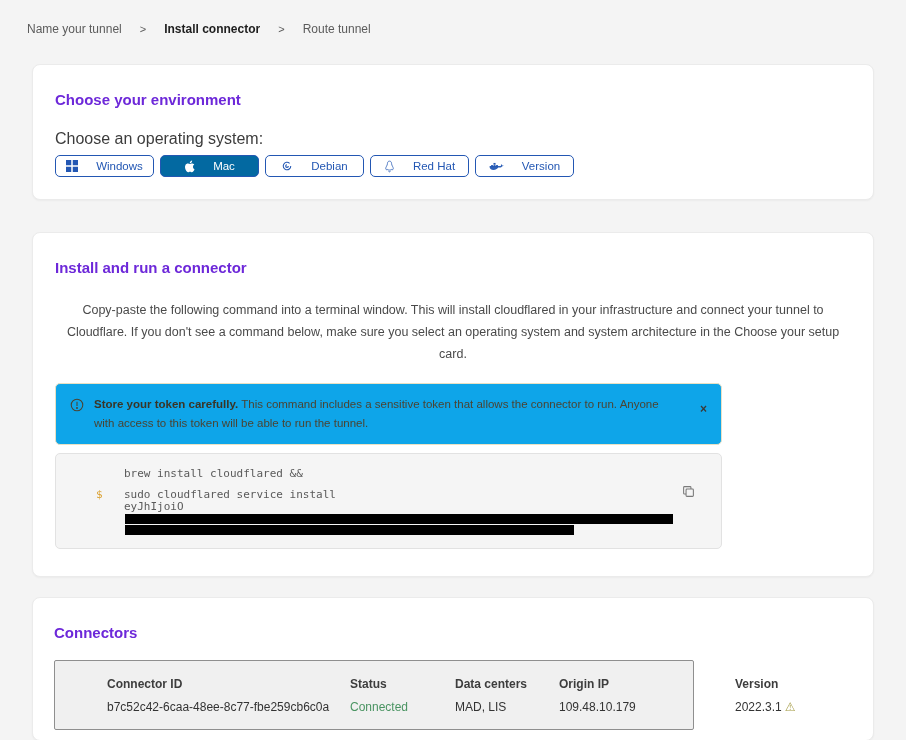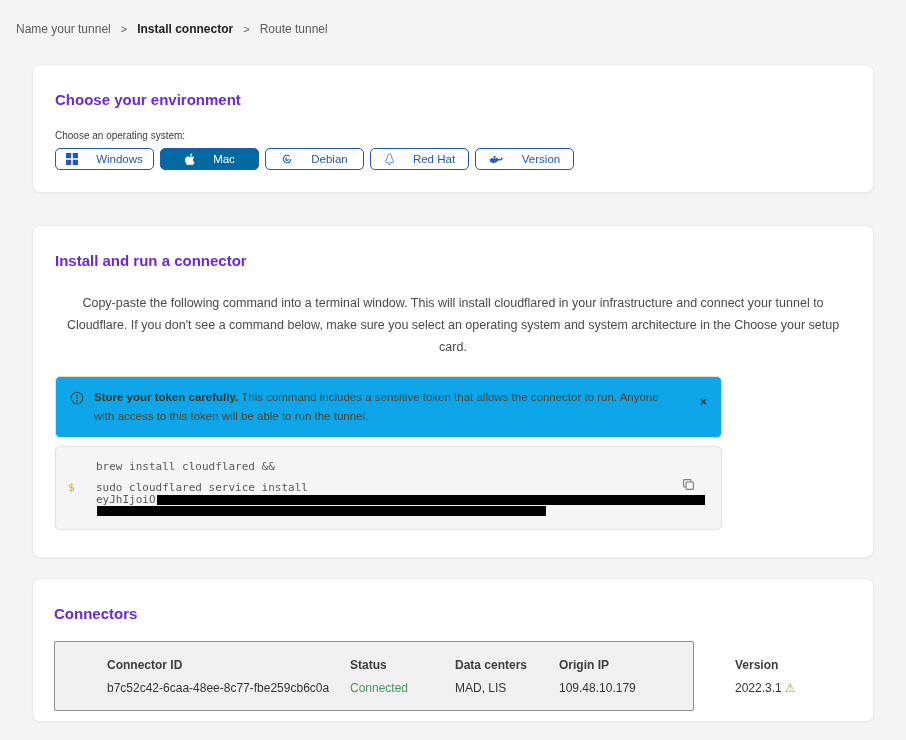--- a/index.html
+++ b/index.html
@@ -5,47 +5,47 @@
   * { margin:0; padding:0; box-sizing:border-box; }
   html,body { width:906px; height:740px; }
   body {
     background:#f4f4f4;
     font-family:"Liberation Sans", sans-serif;
     color:#333;
     overflow:hidden;
   }
   
   .breadcrumb {
-    margin:22px 0 0 16px;
+    margin:22px 0 0 27px;
     font-size:12px;
     color:#5b5b5b;
     display:flex;
     align-items:center;
-    gap:10px;
+    gap:18px;
     text-align:center;
   }
   .crumb { cursor:pointer; }
   .crumb.active { font-weight:bold; color:#1d1d1d; }
   .crumb-sep { color:#5b5b5b; font-size:11px; }
   
   .card {
     background:#ffffff;
     border:1px solid #ebebeb;
     border-radius:8px;
     box-shadow:0 1px 2px rgba(0,0,0,0.04);
     width:842px;
     margin-left:32px;
   }
   .card-title {
     font-size:15px;
     font-weight:bold;
     color:#6d28d9;
   }
   #env-card { margin-top:28px; padding:26px 22px 22px 22px; }
-  .os-label { margin-top:22px; font-size:10px; color:#3c3c3c; }
+  .os-label { margin-top:22px; font-size:16px; color:#3c3c3c; }
   .os-row { margin-top:7px; display:flex; gap:6px; }
   .os-btn {
     width:99px; height:22px;
     border:1px solid #2357b3;
     border-radius:5px;
     background:#ffffff;
     color:#2357b3;
     font-family:"Liberation Sans", sans-serif;
     font-size:11.5px;
     display:flex; align-items:center; justify-content:center; gap:18px;
@@ -98,21 +98,21 @@
     width:667px;
     background:#f5f5f5;
     border:1px solid #e2e2e2;
     border-radius:5px;
     padding:14px 16px 13px 12px;
     font-family:"DejaVu Sans Mono", monospace;
     font-size:11px;
     color:#5a5a5a;
     position:relative;
   }
-  .code-line { display:flex; line-height:12px; }
+  .code-line { display:flex; line-height:12px;margin-left:28px; }
   .prompt-col { width:28px; flex:0 0 auto; color:#dba336; }
   .code-line + .code-line.gap { margin-top:9px; }
   .redact {
     display:inline-block;
     background:#000;
     height:10px;
     vertical-align:middle;
     margin-left:1px;
   }
   .redact.bar1 { width:548px; margin-top:1px; }

